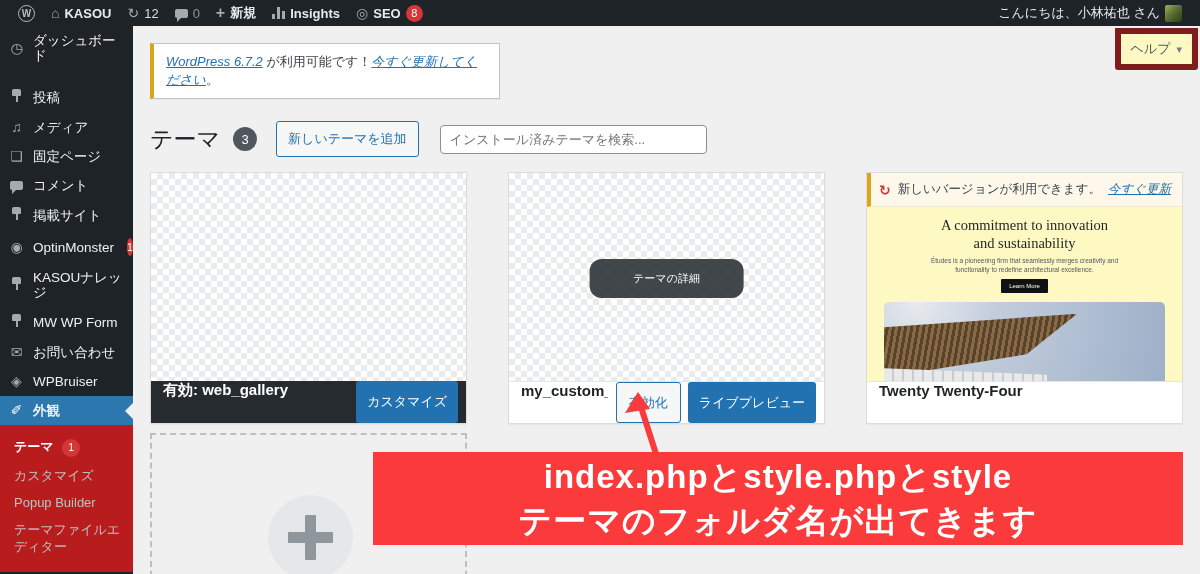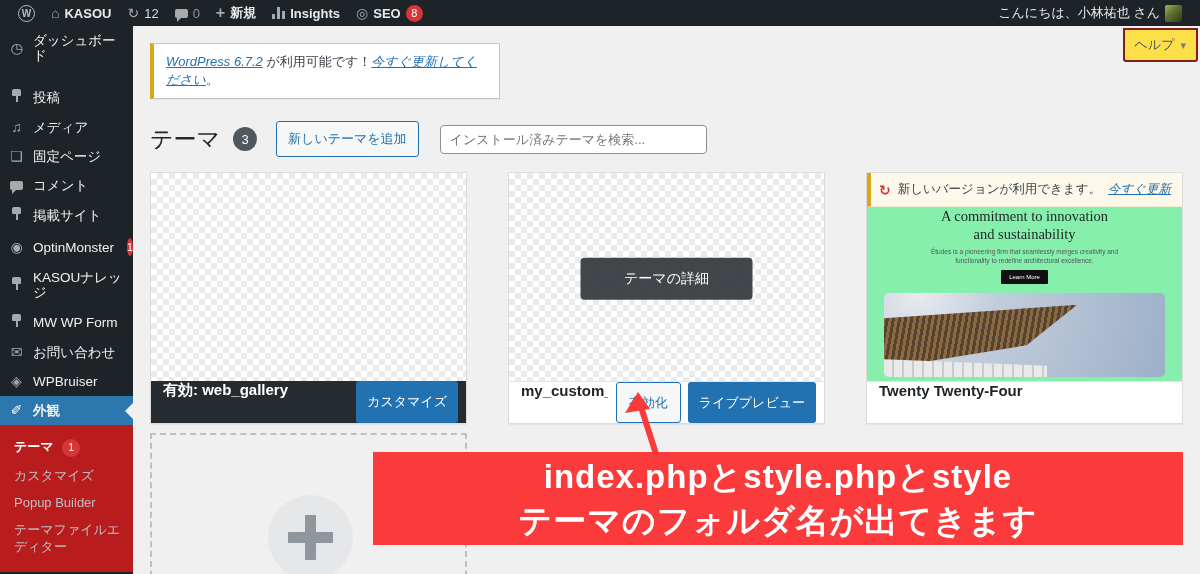--- a/index.html
+++ b/index.html
@@ -77,21 +77,21 @@
   
   .content { position:absolute; left:133px; top:26px; right:0; bottom:0; padding:17px 17px 0; }
 
   .update-nag {
     width:350px; background:#fff; border:1px solid #c3c4c7; border-left:4px solid #dba617;
     padding:9px 12px; font-size:13px; box-shadow:0 1px 1px rgba(0,0,0,.04); color:#3c434a;
   }
   .link { color:#2271b1; text-decoration:underline; cursor:pointer;font-style:italic; }
 
   .help-btn {
-    position:absolute; top:2px; right:2px; background:#fde047; border:2px solid #7f1d1d;
+    position:absolute; top:2px; right:2px; background:#fef9c3; border:6px solid #7f1d1d;
     border-radius:0 0 3px 3px; padding:6px 10px; font-size:13px; color:#50575e; cursor:pointer;
     display:flex; gap:6px; align-items:center;
   }
 
   .page-head { display:flex; align-items:center; gap:13px; margin:22px 0 0; }
   .page-title { font-size:23px; font-weight:400; color:#1d2327; }
   .count-badge {
     background:#50575e; color:#fff; border-radius:50%; width:24px; height:24px;
     display:inline-flex; align-items:center; justify-content:center; font-size:13px;
   }
@@ -126,32 +126,32 @@
   .btn-primary {
     background:#2271b1; color:#fff; border:none; border-radius:3px; font-size:13px;
     padding:6px 11px; cursor:pointer; white-space:nowrap; font-family:inherit;
   }
   .btn-outline {
     background:#f6f7f7; color:#2271b1; border:1px solid #2271b1; border-radius:3px;
     font-size:13px; padding:5px 12px; cursor:pointer; white-space:nowrap; font-family:inherit;
   }
   .details-btn {
     position:absolute; left:50%; top:50%; transform:translate(-50%,-46%);
-    background:rgba(52,57,61,.93); color:#fff; font-size:14px; padding:12px 44px;
-    border:none; border-radius:4px; cursor:pointer; white-space:nowrap; font-family:inherit;
+    background:rgba(52,57,61,.93); color:#fff; font-size:11px; padding:12px 44px;
+    border:none; border-radius:12px; cursor:pointer; white-space:nowrap; font-family:inherit;
   }
 
   .card-notice {
     display:flex; align-items:center; gap:7px; background:#fdf8e9;
     border-bottom:1px solid #f0ead2; border-left:4px solid #dba617;
     padding:8px 8px; font-size:12.5px; color:#3c434a; white-space:nowrap;
   }
   .upd-ico { color:#d63638; font-size:14px; font-weight:bold; line-height:1; }
 
-  .tt4-preview { flex:1; background:#86efac; text-align:center; overflow:hidden; }
+  .tt4-preview { flex:1; background:#fef9c3; padding-top:9px; text-align:center; overflow:hidden; }
   .tt4-h { font-family:"Liberation Serif","DejaVu Serif",serif; font-size:14.5px; line-height:18px; color:#1d2327; font-weight:400; }
   .tt4-p { font-size:6.5px; line-height:8.5px; color:#50575e; width:62%; margin:5px auto 0; }
   .tt4-cta { display:inline-block; background:#111; color:#fff; font-size:6px; padding:4px 8px; margin-top:5px; border-radius:1px; }
   .tt4-img {
     margin:9px 17px 0; height:84px; border-radius:5px; position:relative; overflow:hidden;
     background:radial-gradient(circle at 12% 0%, #e8ebef 0%, #c2cddc 30%, #9db0c8 100%);
   }
   .tt4-roof {
     position:absolute; left:-4%; top:14%; width:75%; height:78%;
     background:repeating-linear-gradient(100deg,#8a6a44 0 3px,#57432b 3px 6px);

